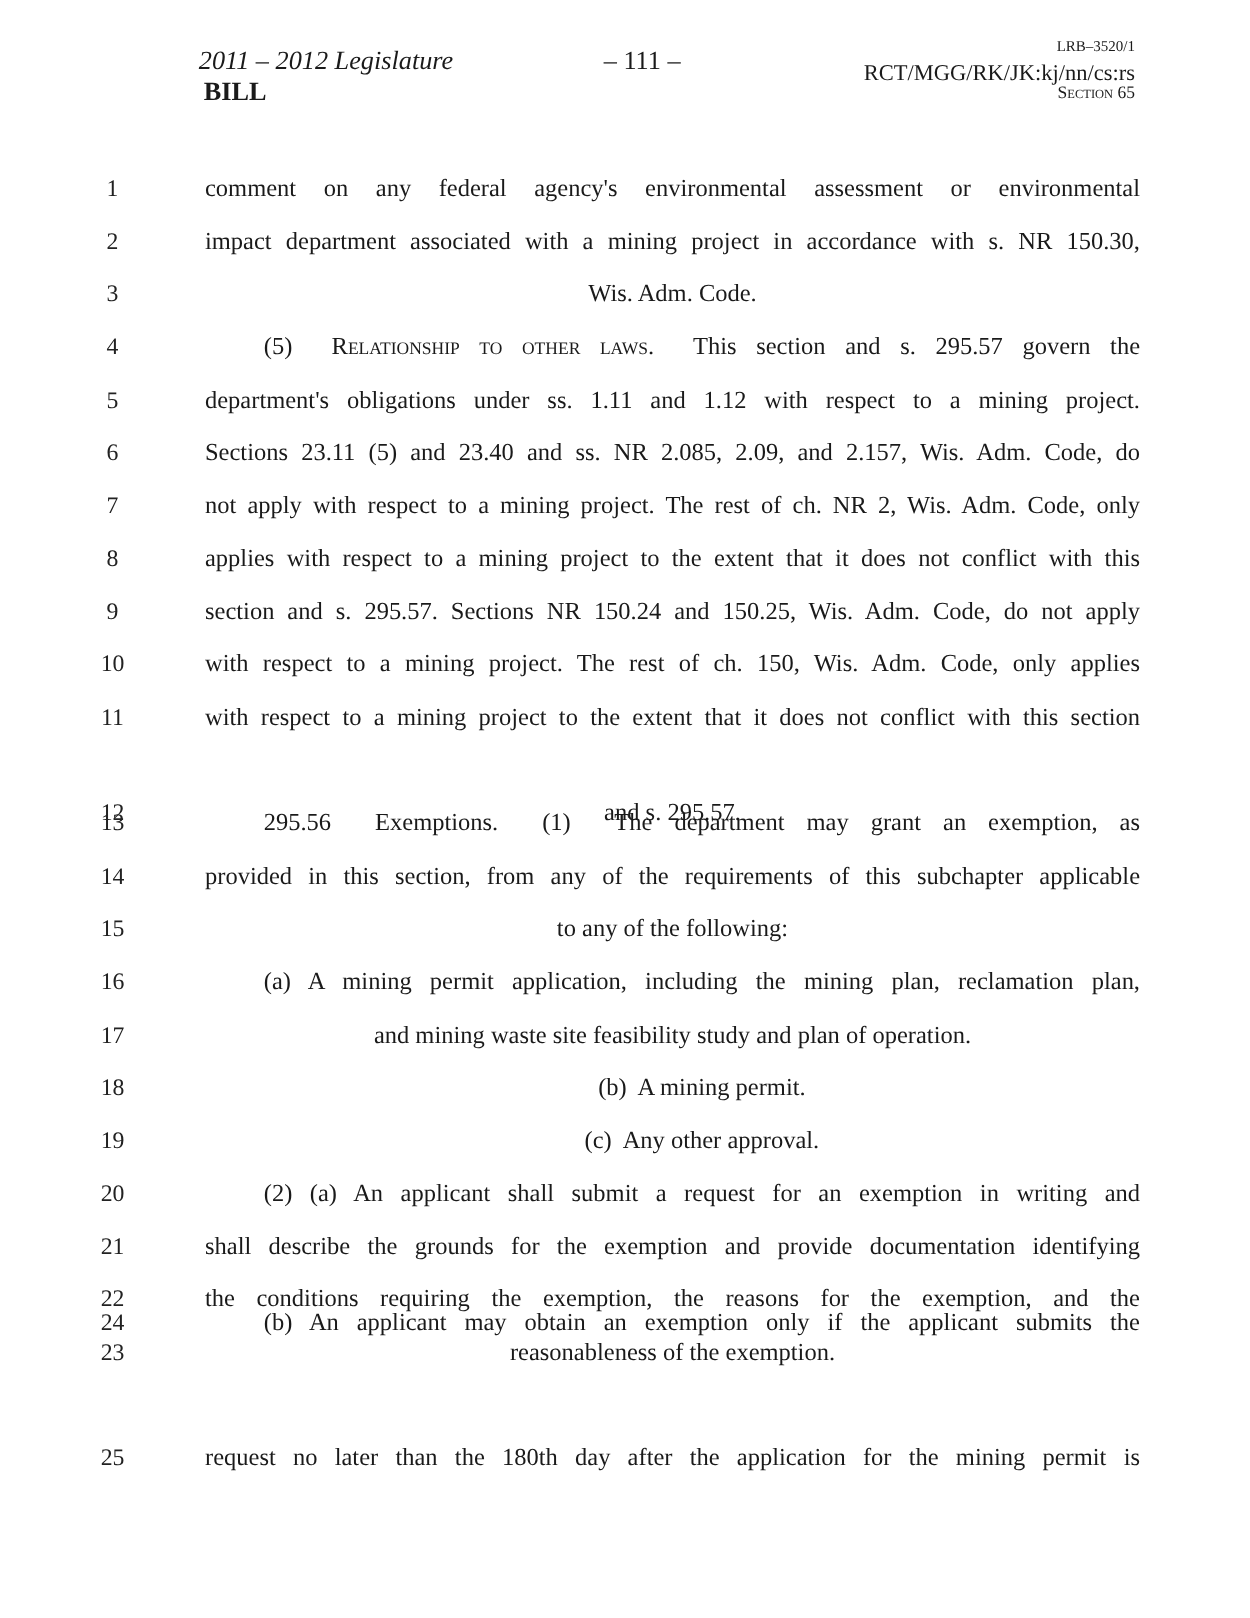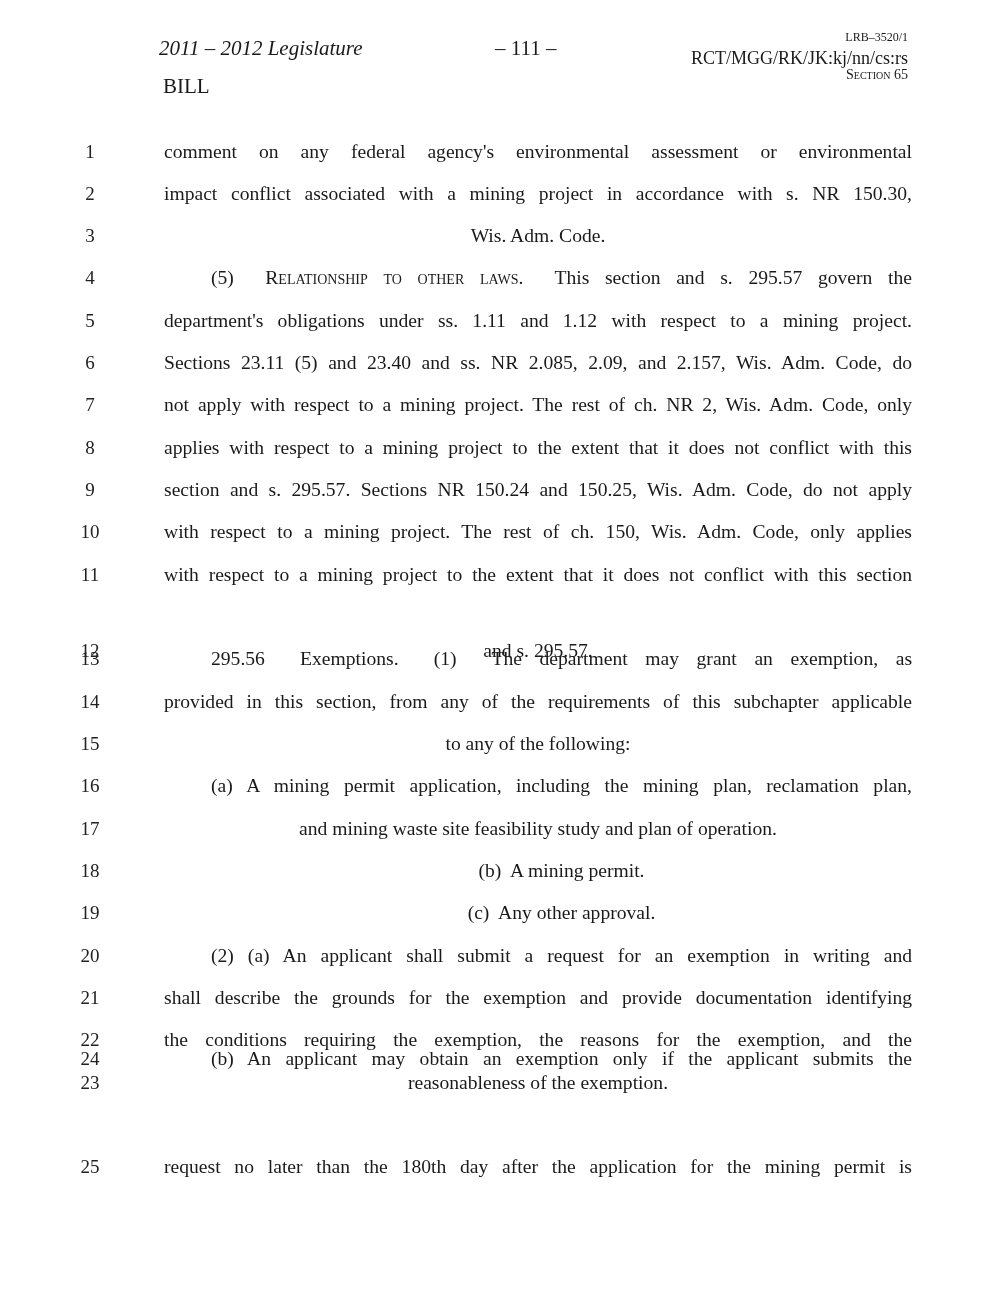--- a/index.html
+++ b/index.html
@@ -15,22 +15,22 @@
       font-family: "Liberation Serif", "DejaVu Serif", serif;
       color: #1a1a1a;
     }
     .hdr {
       position: absolute;
       font-size: 21px;
       line-height: 1;
       white-space: nowrap;
     }
     #hdr-legis { left: 159px; top: 38px; font-style: italic; }
-    #hdr-page { left: 483px; top: 38px; margin-left: 12px; }
-    #hdr-bill { left: 163px; top: 76px; font-weight: normal; }
+    #hdr-page { left: 483px; top: 38px; }
+    #hdr-bill { left: 163px; top: 63px; font-weight: bold; }
     .hdr-right {
       position: absolute;
       right: 92px;
       text-align: right;
       white-space: nowrap;
       line-height: 1;
     }
     #hdr-lrb { top: 31px; font-size: 12px; }
     #hdr-drafters { top: 49px; font-size: 18px; }
     #hdr-section { top: 68px; font-size: 14px; font-variant: small-caps; }
@@ -77,21 +77,21 @@
 <div class="hdr-right" id="hdr-lrb">LRB–3520/1</div>
 <div class="hdr-right" id="hdr-drafters">RCT/MGG/RK/JK:kj/nn/cs:rs</div>
 <div class="hdr-right" id="hdr-section">Section 65</div>
 
 <div class="line" style="top:137px">
   <span class="ln">1</span>
   <span class="txt justify">comment on any federal agency's environmental assessment or environmental</span>
 </div>
 <div class="line" style="top:179px">
   <span class="ln">2</span>
-  <span class="txt justify">impact conflict associated with a mining project in accordance with s. NR 150.30,</span>
+  <span class="txt justify">impact department associated with a mining project in accordance with s. NR 150.30,</span>
 </div>
 <div class="line" style="top:221px">
   <span class="ln">3</span>
   <span class="txt">Wis. Adm. Code.</span>
 </div>
 <div class="line" style="top:263px">
   <span class="ln">4</span>
   <span class="txt indent justify"><span>(5)</span>&nbsp; <span class="sc">Relationship to other laws.</span>&nbsp; <span>This section and s. 295.57 govern the</span></span>
 </div>
 <div class="line" style="top:306px">

